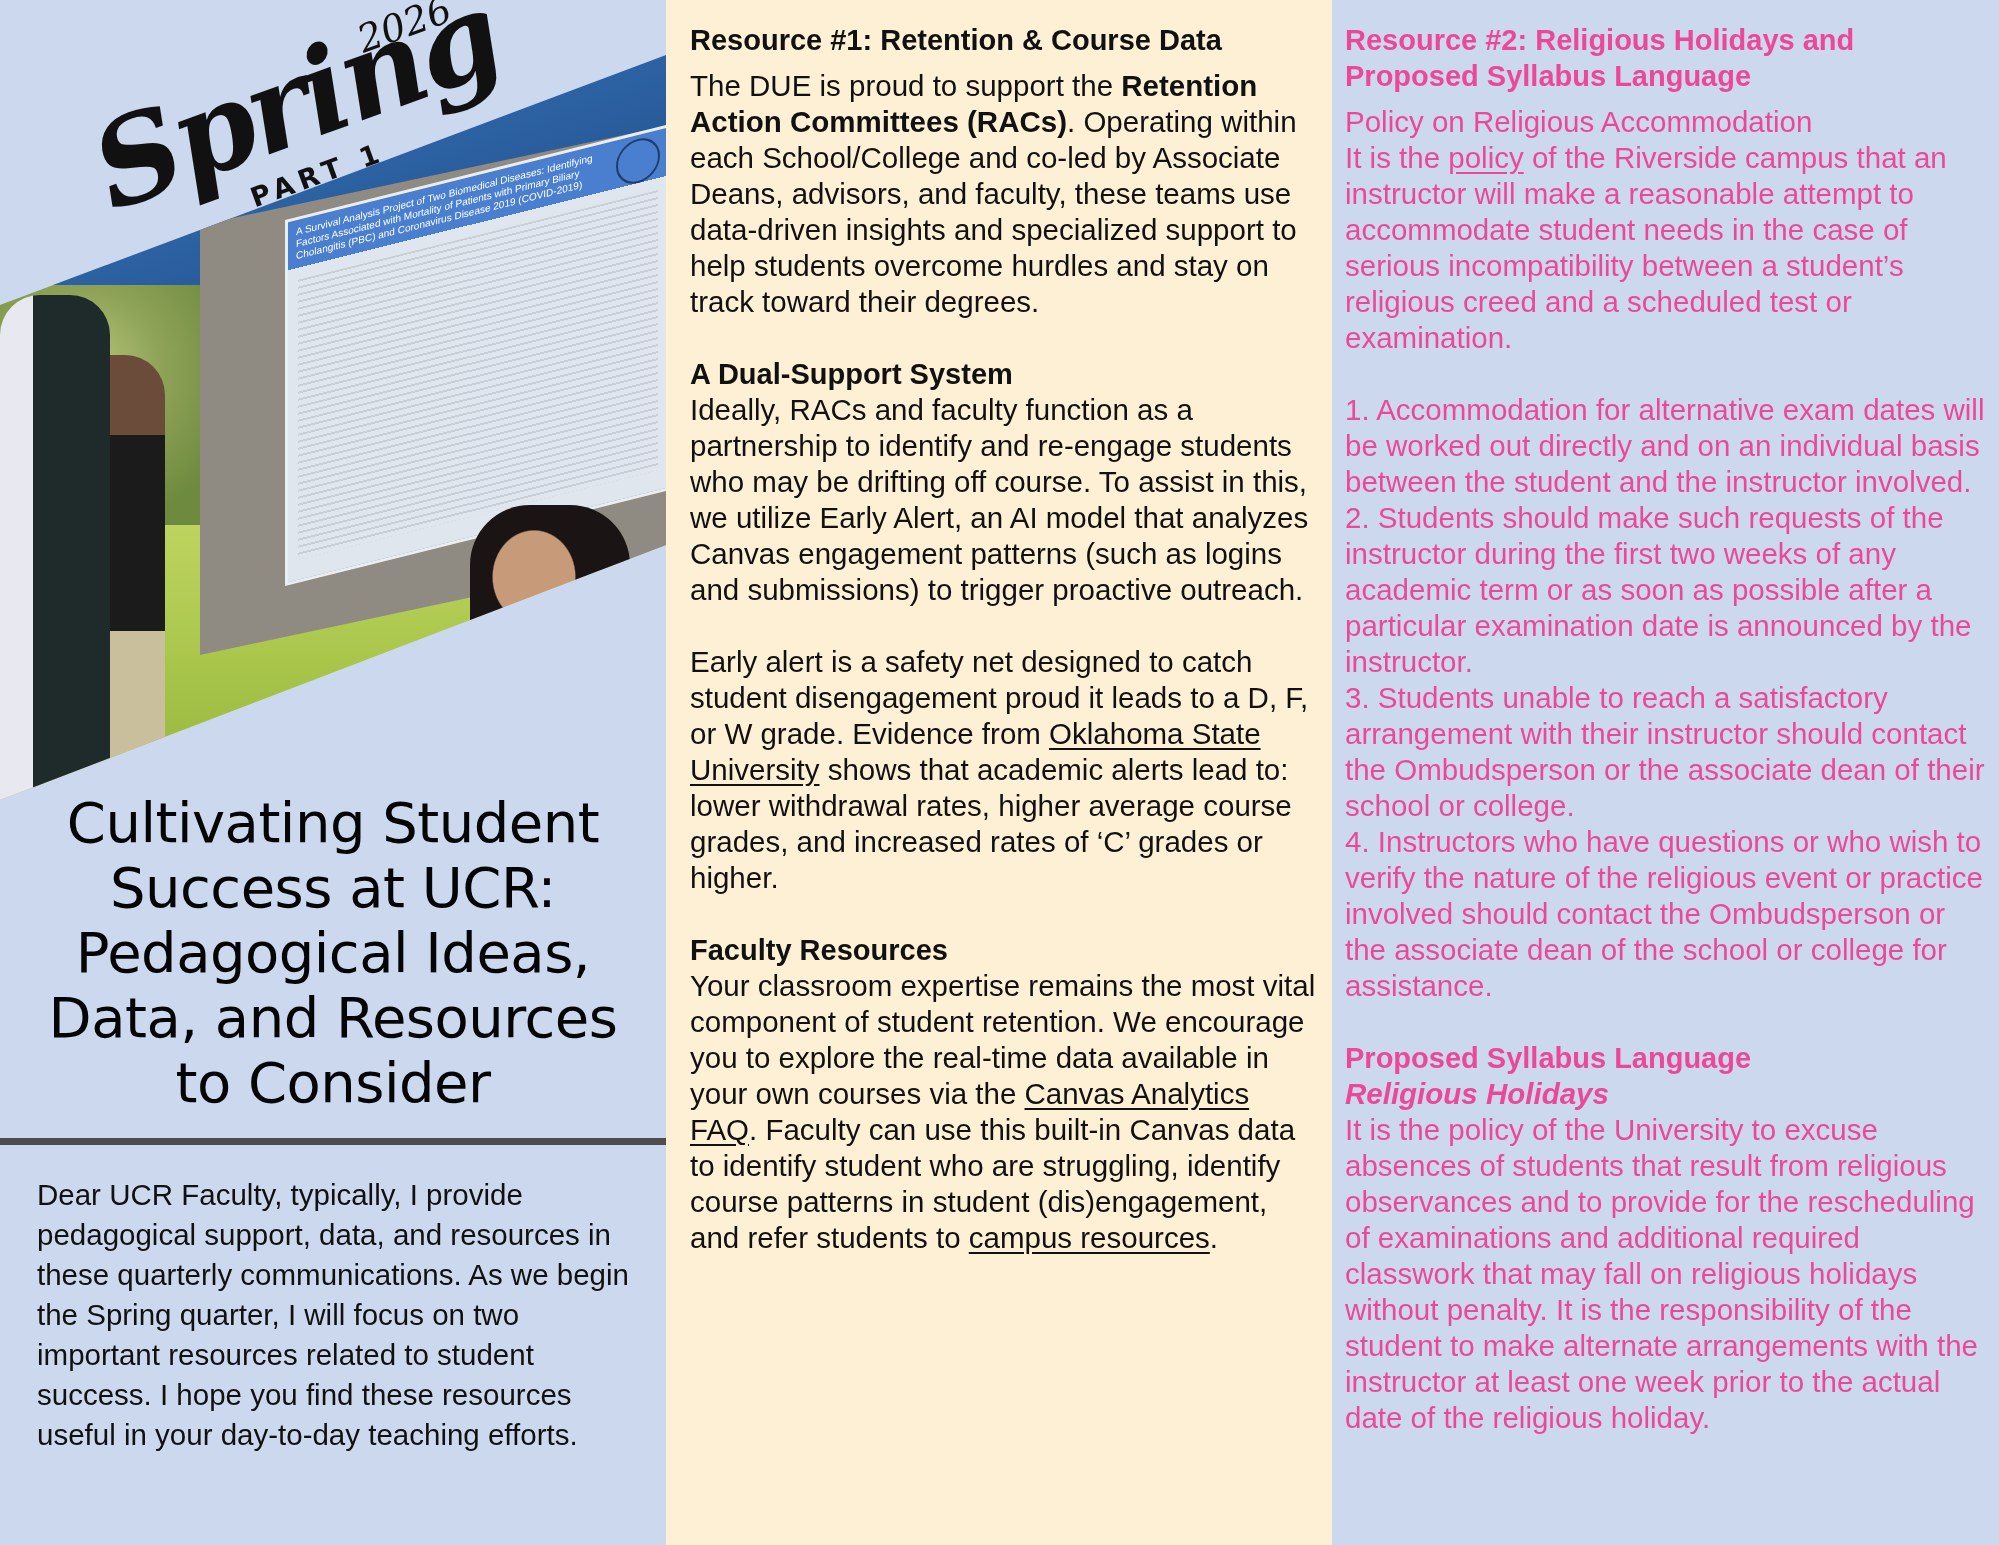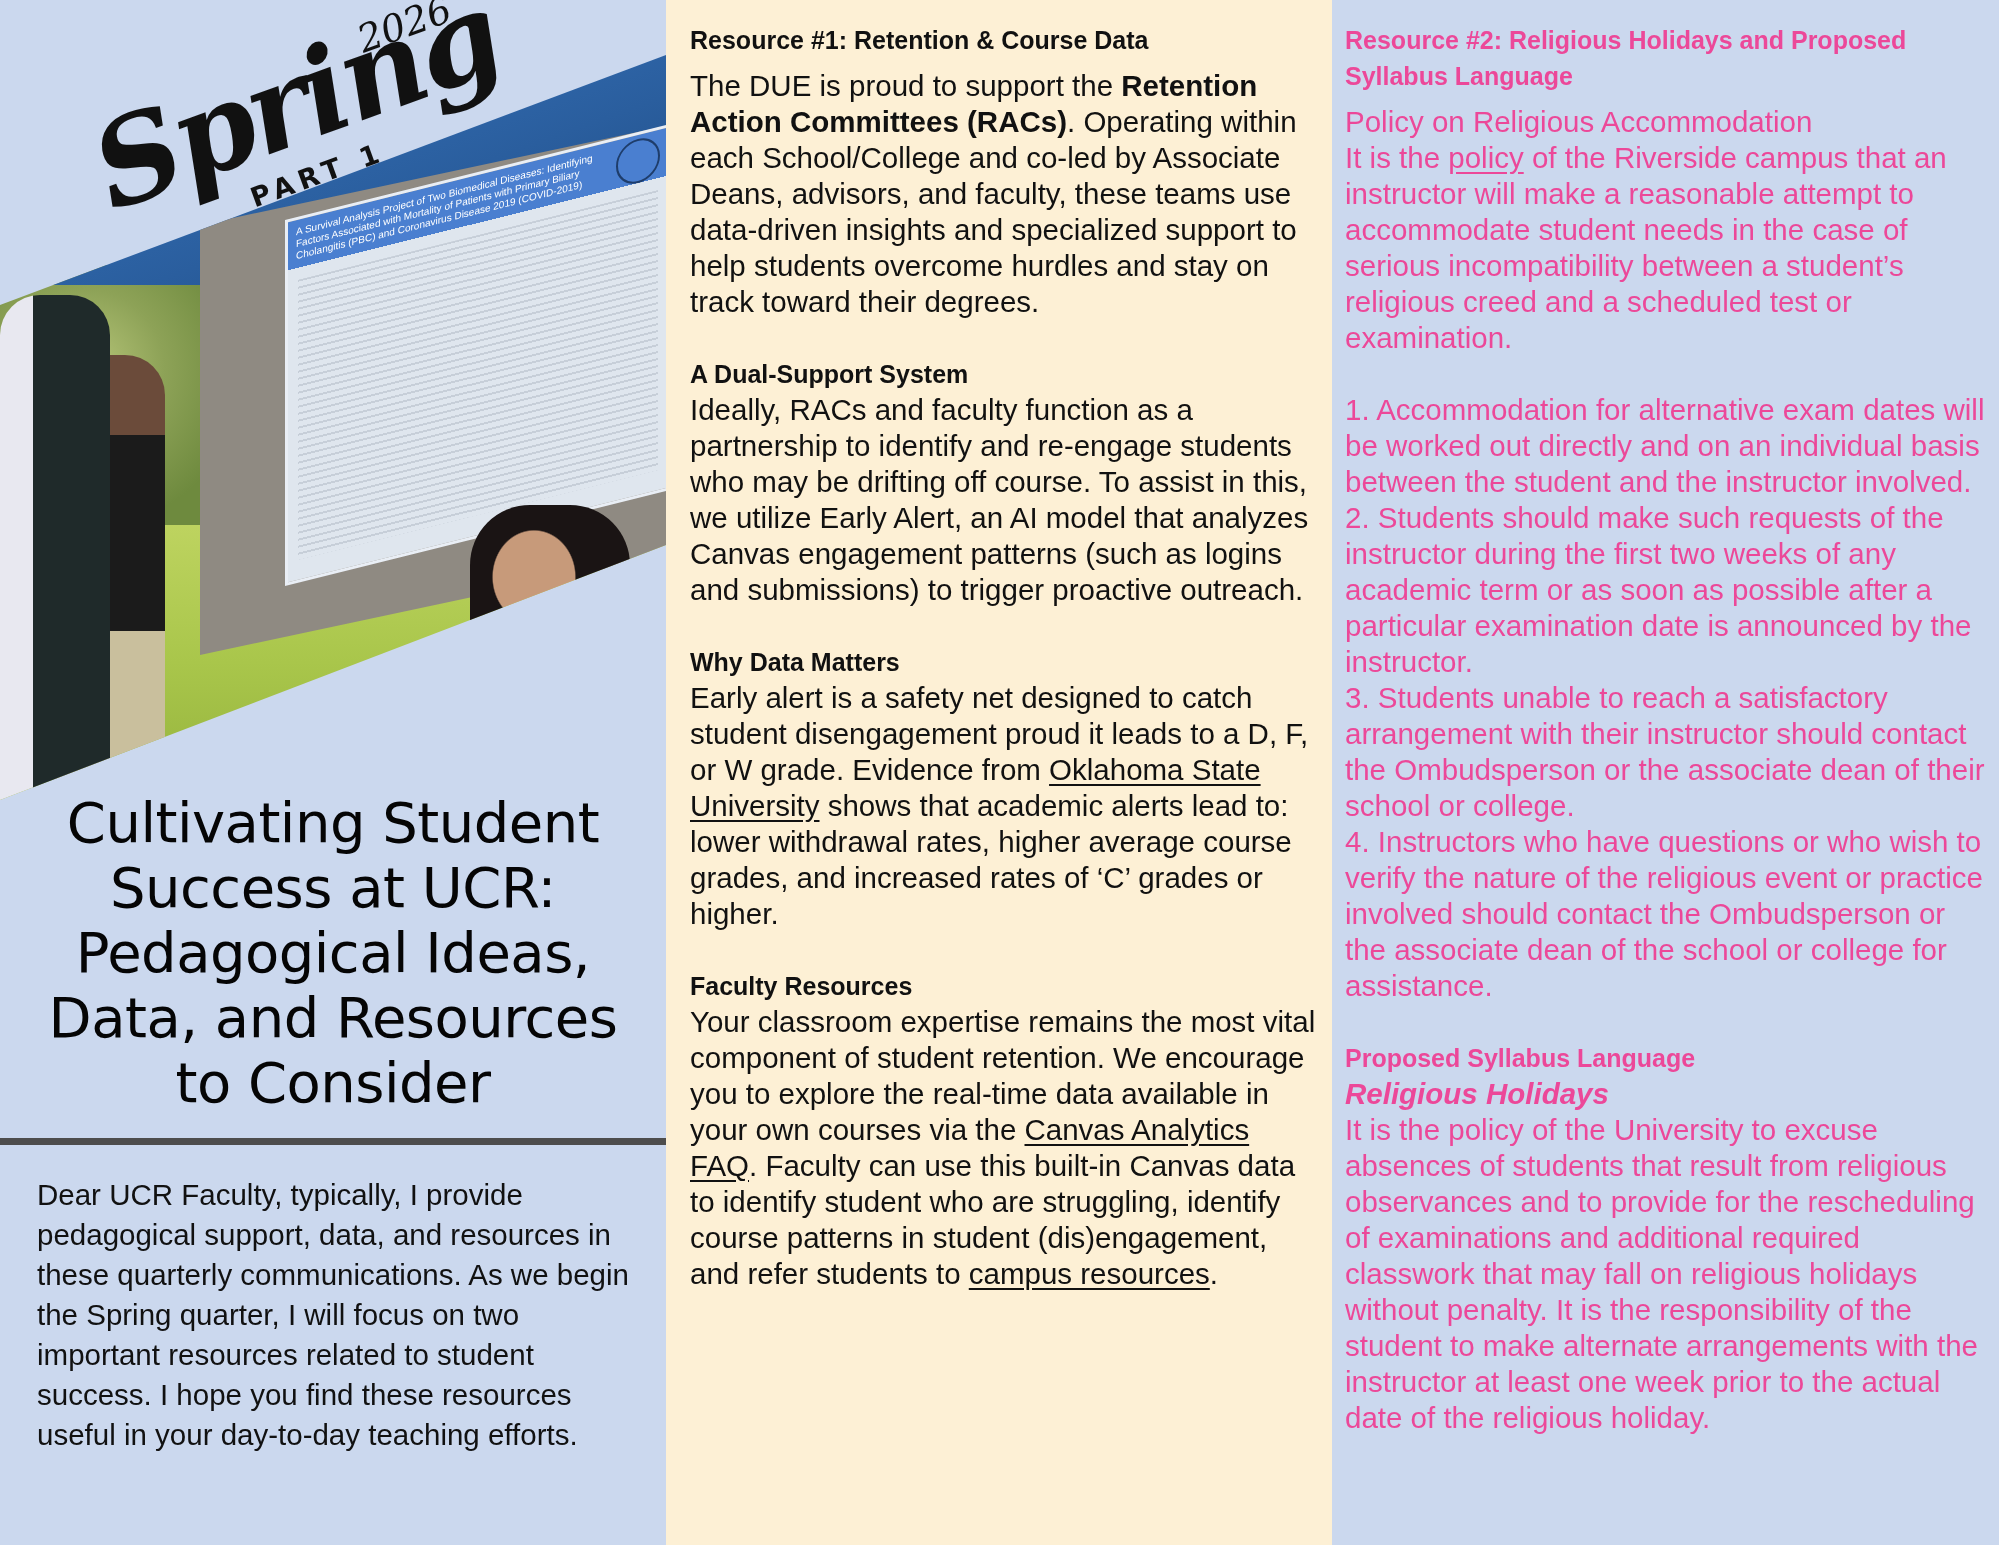--- a/index.html
+++ b/index.html
@@ -54,21 +54,21 @@
   }
   .title span { display:block; }
   .divider { position:absolute; left:0; top:1138px; width:666px; height:7px; background:#4d4d4d; }
   .intro {
     position:absolute; left:37px; top:1175px; width:600px;
     font-size: 29.5px; line-height: 40px; color:#111;
   }
 
   .c2 { position:absolute; left:690px; top:22px; width:630px; font-size: 29.5px; line-height: 36px; color:#111; }
   .c3 { position:absolute; left:1345px; top:22px; width:645px; font-size: 29.5px; line-height: 36px; color:#ec4899; }
-  .h { font-weight: bold; font-size: 25px; }
+  .h { font-weight: bold; font-size: 29px; }
   .gap-s { height: 10px; }
   .gap { height: 36px; }
   .u { text-decoration: underline; text-underline-offset: 4px; }
   .it { }
   .bi { font-weight: bold; font-style: italic; }
   p { margin: 0; }
 </style>
 </head>
 <body>
 
@@ -110,21 +110,20 @@
 <div class="intro">Dear UCR Faculty, typically, I provide pedagogical support, data, and resources in these quarterly communications. As we begin the Spring quarter, I will focus on two important resources related to student success. I hope you find these resources useful in your day-to-day teaching efforts.</div>
 
 <div class="c2">
   <p class="h">Resource #1: Retention &amp; Course Data</p>
   <div class="gap-s"></div>
   <p><span>The DUE is proud to support the </span><b>Retention Action Committees (RACs)</b><span>. Operating within each School/College and co-led by Associate Deans, advisors, and faculty, these teams use data-driven insights and specialized support to help students overcome hurdles and stay on track toward their degrees.</span></p>
   <div class="gap"></div>
   <p class="h">A Dual-Support System</p>
   <p>Ideally, RACs and faculty function as a partnership to identify and re-engage students who may be drifting off course. To assist in this, we utilize Early Alert, an AI model that analyzes Canvas engagement patterns (such as logins and submissions) to trigger proactive outreach.</p>
   <div class="gap"></div>
-  <p class="h">Why Data Matters</p>
   <p><span>Early alert is a safety net designed to catch student disengagement proud it leads to a D, F, or W grade. Evidence from </span><a class="u">Oklahoma State University</a><span> shows that academic alerts lead to:</span></p>
   <p>lower withdrawal rates, higher average course grades, and increased rates of ‘C’ grades or higher.</p>
   <div class="gap"></div>
   <p class="h">Faculty Resources</p>
   <p><span>Your classroom expertise remains the most vital component of student retention. We encourage you to explore the real-time data available in your own courses via the </span><a class="u">Canvas Analytics FAQ</a><span>. Faculty can use this built-in Canvas data to identify student who are struggling, identify course patterns in student (dis)engagement, and refer students to </span><a class="u">campus resources</a><span>.</span></p>
 </div>
 
 <div class="c3">
   <p class="h">Resource #2: Religious Holidays and Proposed Syllabus Language</p>
   <div class="gap-s"></div>

